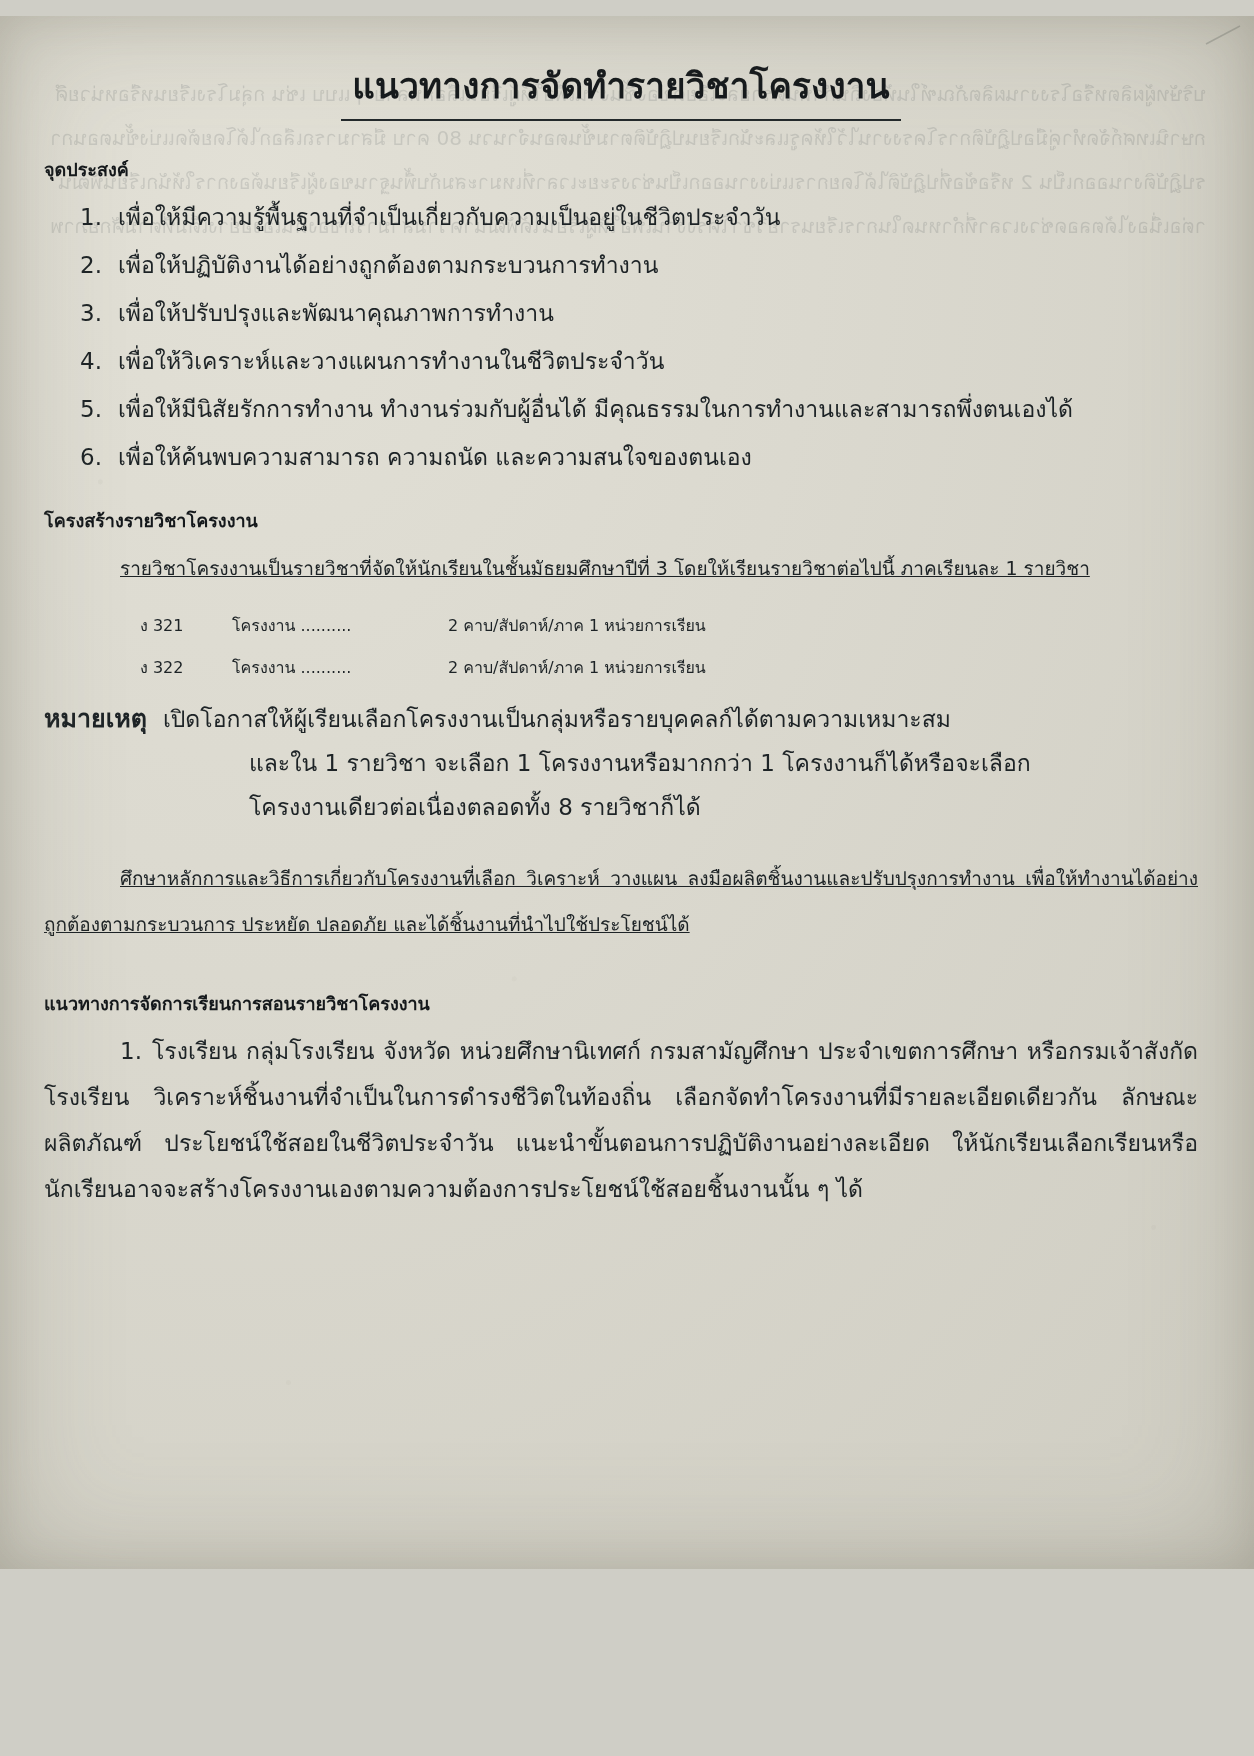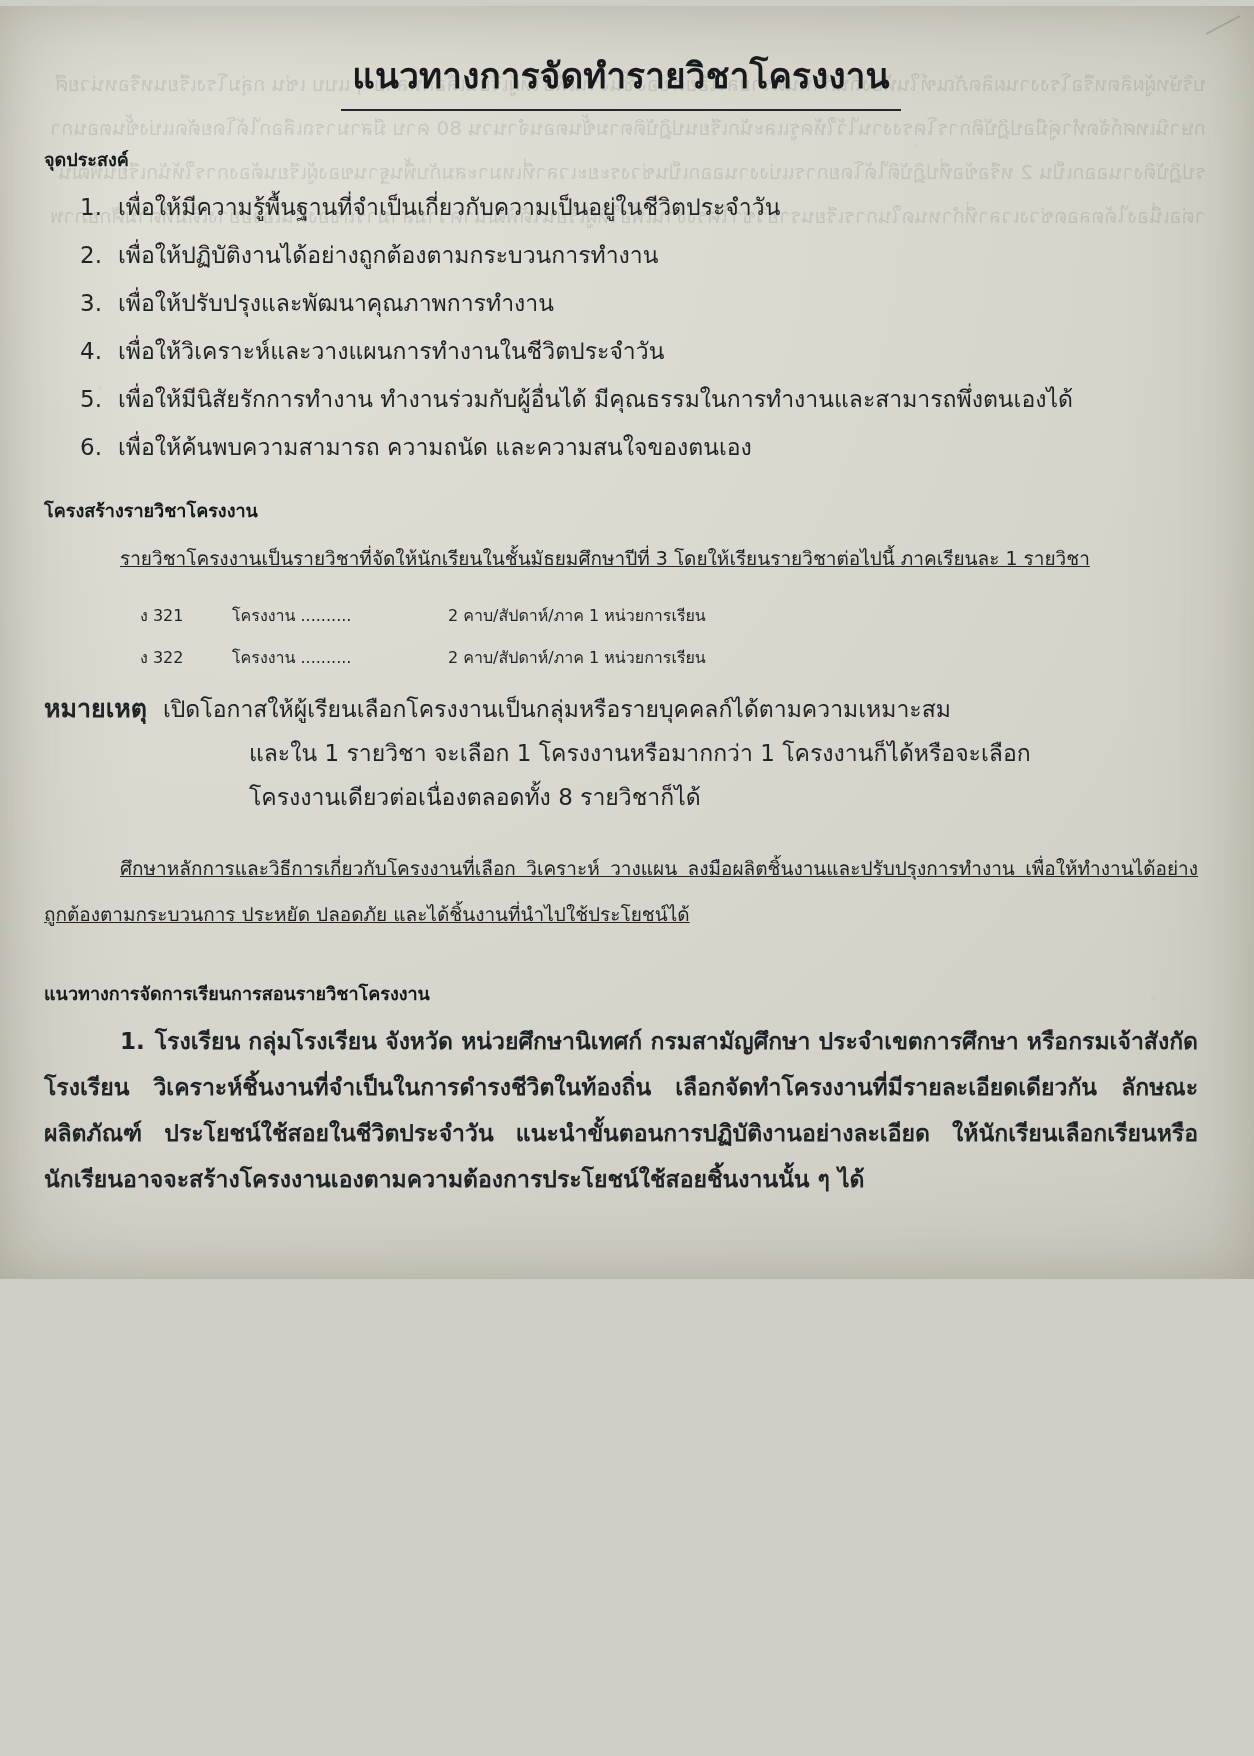--- a/index.html
+++ b/index.html
@@ -6,22 +6,22 @@
     margin: 0;
     padding: 0;
     background: #cfcec6;
   }
   body {
     font-family: "DejaVu Sans", "Liberation Sans", sans-serif;
   }
   .page {
     position: relative;
     width: 1254px;
-    height: 1273px;
-    margin: 6px auto;
+    height: 1553px;
+    margin: 16px auto;
     background:
       radial-gradient(ellipse at 20% 12%, #e2e0d6 0%, #dbd9cf 40%, #cfcdc2 100%);
     overflow: hidden;
     box-sizing: border-box;
   }
   
   .grain {
     position: absolute;
     inset: 0;
     pointer-events: none;
@@ -231,21 +231,21 @@
     </div>
 
     <div class="spacer-lg"></div>
 
     <p class="para indent">ศึกษาหลักการและวิธีการเกี่ยวกับโครงงานที่เลือก  วิเคราะห์  วางแผน  ลงมือผลิตชิ้นงานและปรับปรุงการทำงาน  เพื่อให้ทำงานได้อย่างถูกต้องตามกระบวนการ  ประหยัด  ปลอดภัย  และได้ชิ้นงานที่นำไปใช้ประโยชน์ได้</p>
 
     <div class="spacer-md"></div>
 
     <h2 class="section">แนวทางการจัดการเรียนการสอนรายวิชาโครงงาน</h2>
     <ul class="ol">
-      <li style="display:block; text-indent:76px; text-align:justify;font-weight:bold;">
+      <li style="display:block; text-indent:76px; text-align:justify;">
         <span class="num" style="width:auto; padding-right:10px; text-align:left;">1.</span><span>โรงเรียน  กลุ่มโรงเรียน  จังหวัด  หน่วยศึกษานิเทศก์  กรมสามัญศึกษา  ประจำเขตการศึกษา หรือกรมเจ้าสังกัดโรงเรียน  วิเคราะห์ชิ้นงานที่จำเป็นในการดำรงชีวิตในท้องถิ่น  เลือกจัดทำโครงงานที่มีรายละเอียดเดียวกัน  ลักษณะผลิตภัณฑ์  ประโยชน์ใช้สอยในชีวิตประจำวัน  แนะนำขั้นตอนการปฏิบัติงานอย่างละเอียด     ให้นักเรียนเลือกเรียนหรือนักเรียนอาจจะสร้างโครงงานเองตามความต้องการประโยชน์ใช้สอยชิ้นงานนั้น ๆ ได้</span>
       </li>
     </ul>
 
   </div>
 
   <div class="vignette"></div>
 </div>
 
 </body></html>

